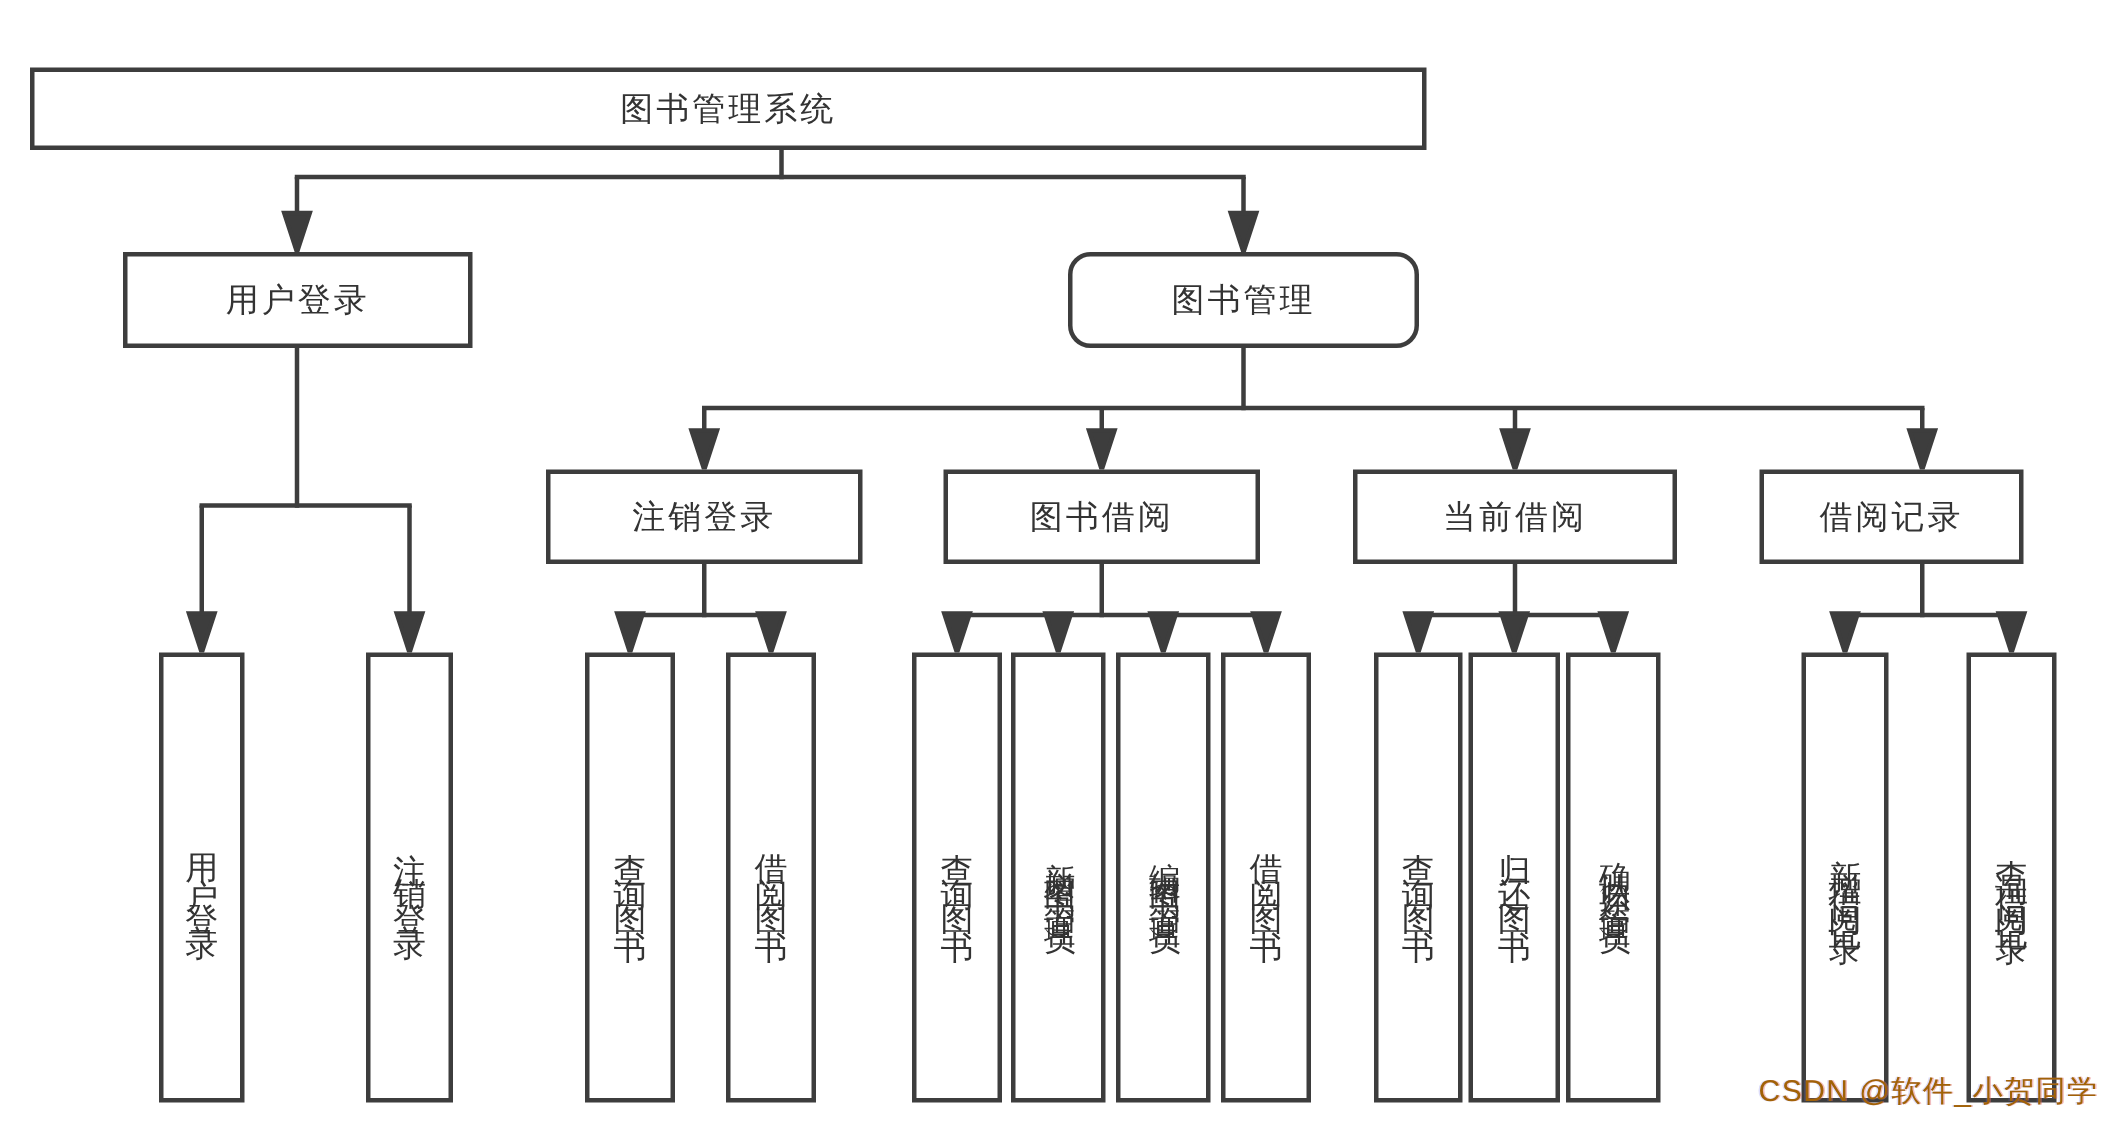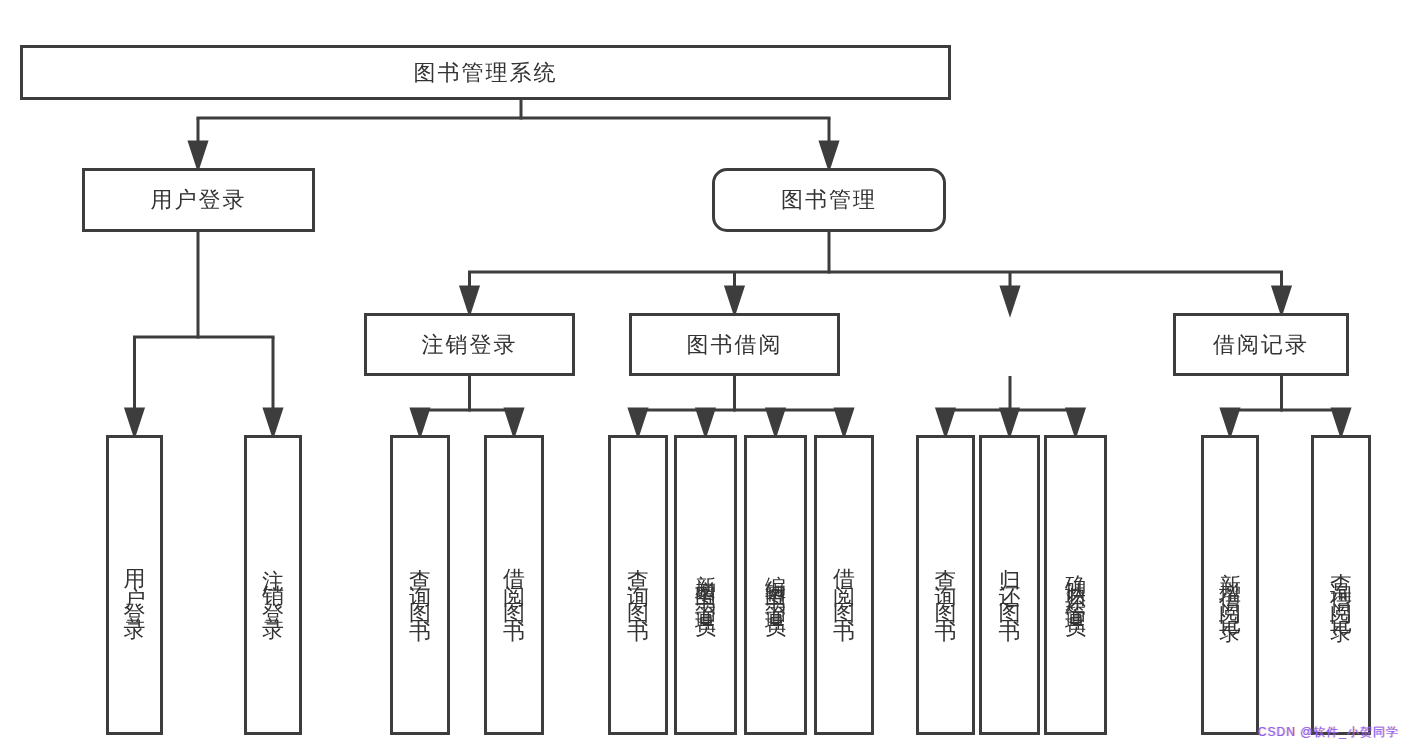--- a/index.html
+++ b/index.html
@@ -24,22 +24,22 @@
     text-orientation:mixed;
   }
   .ls-4{letter-spacing:17px;}
   .ls-6{letter-spacing:10px;}
   .ls-9{letter-spacing:6px;font-size:21px;}
   .watermark{
     position:absolute;
     right:6px;
     bottom:6px;
     z-index:3;
-    font-size:12px;
-    color:#8b5cf6;
+    font-size:20px;
+    color:#a16207;
     letter-spacing:1px;
     text-shadow:1px 0 0 rgba(222,110,110,0.45), -1px 0 0 rgba(120,120,230,0.25);
     white-space:nowrap;
   }
 </style>
 </head>
 <body>
 
 <div id="stage">
 
@@ -107,20 +107,21 @@
     </g>
   </svg>
 
   <div class="node" style="left:20px;top:13px;width:931px;height:55px;margin-top:32px;">图书管理系统</div>
 
   <div class="node" style="left:82px;top:168px;width:233px;height:64px;">用户登录</div>
   <div class="node" style="left:712px;top:168px;width:234px;height:64px;border-radius:15px;">图书管理</div>
 
   <div class="node" style="left:364px;top:313px;width:211px;height:63px;">注销登录</div>
   <div class="node" style="left:629px;top:313px;width:211px;height:63px;text-align:center;">图书借阅</div>
+  <div class="node" style="left:902px;top:313px;width:216px;height:63px;">当前借阅</div>
   <div class="node" style="left:1173px;top:313px;width:176px;height:63px;">借阅记录</div>
 
   <div class="node leaf ls-4" style="left:106px;top:435px;width:57px;height:300px;">用户登录</div>
   <div class="node leaf ls-4" style="left:244px;top:435px;width:58px;height:300px;">注销登录</div>
 
   <div class="node leaf ls-4" style="left:390px;top:435px;width:60px;height:300px;">查询图书</div>
   <div class="node leaf ls-4" style="left:484px;top:435px;width:60px;height:300px;">借阅图书</div>
 
   <div class="node leaf ls-4" style="left:608px;top:435px;width:60px;height:300px;">查询图书</div>
   <div class="node leaf ls-9" style="left:674px;top:435px;width:63px;height:300px;">新增图书（管理员）</div>

